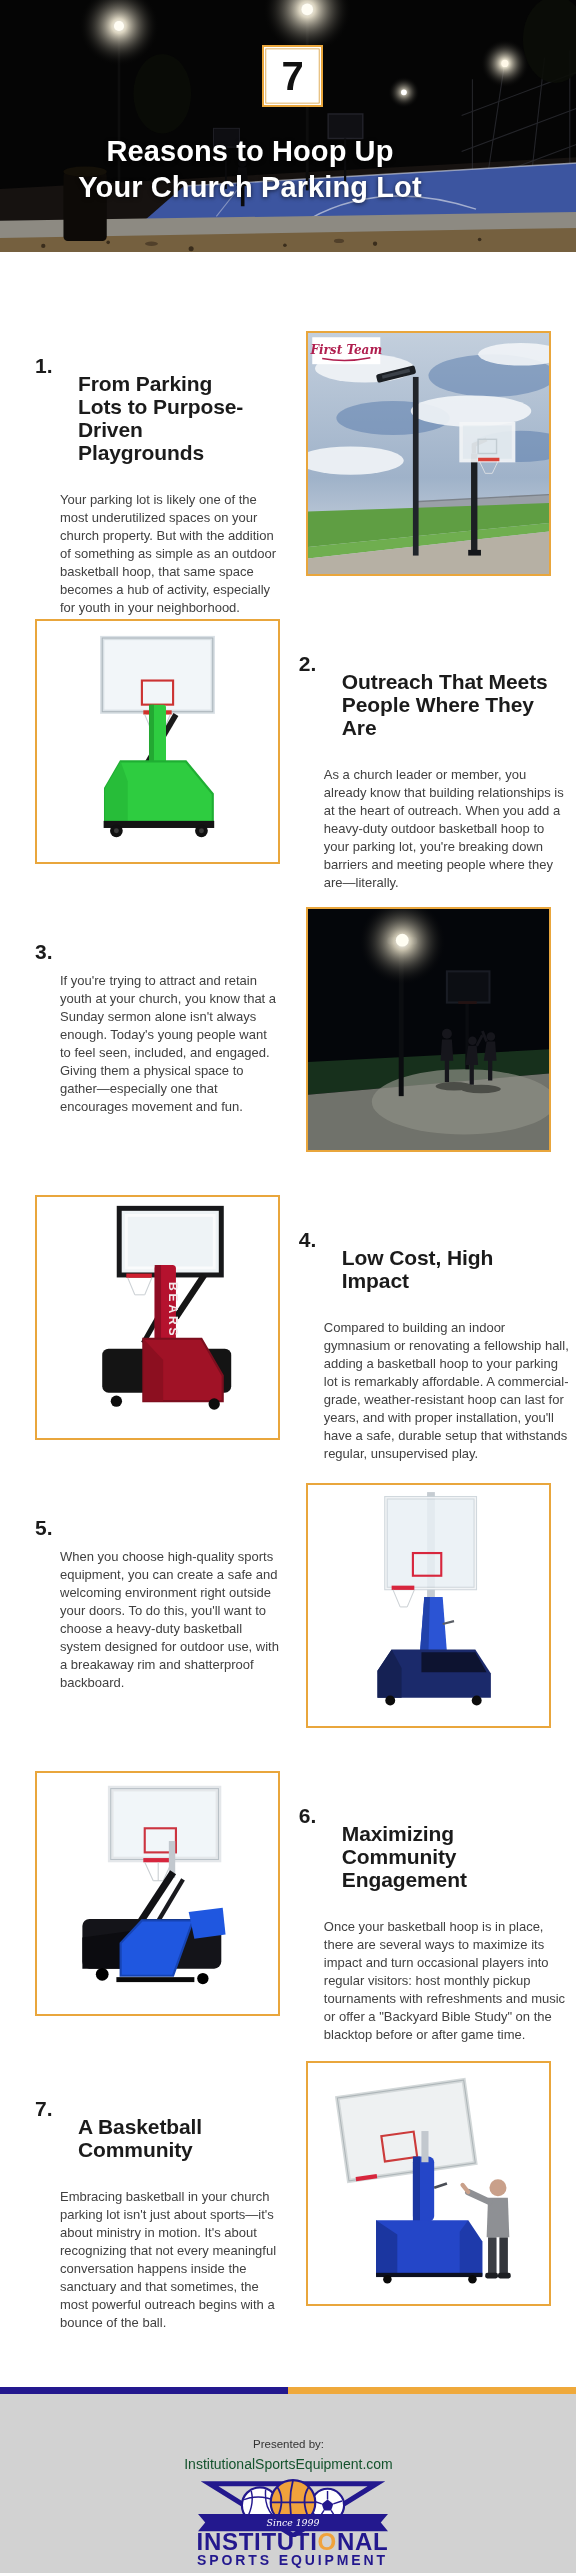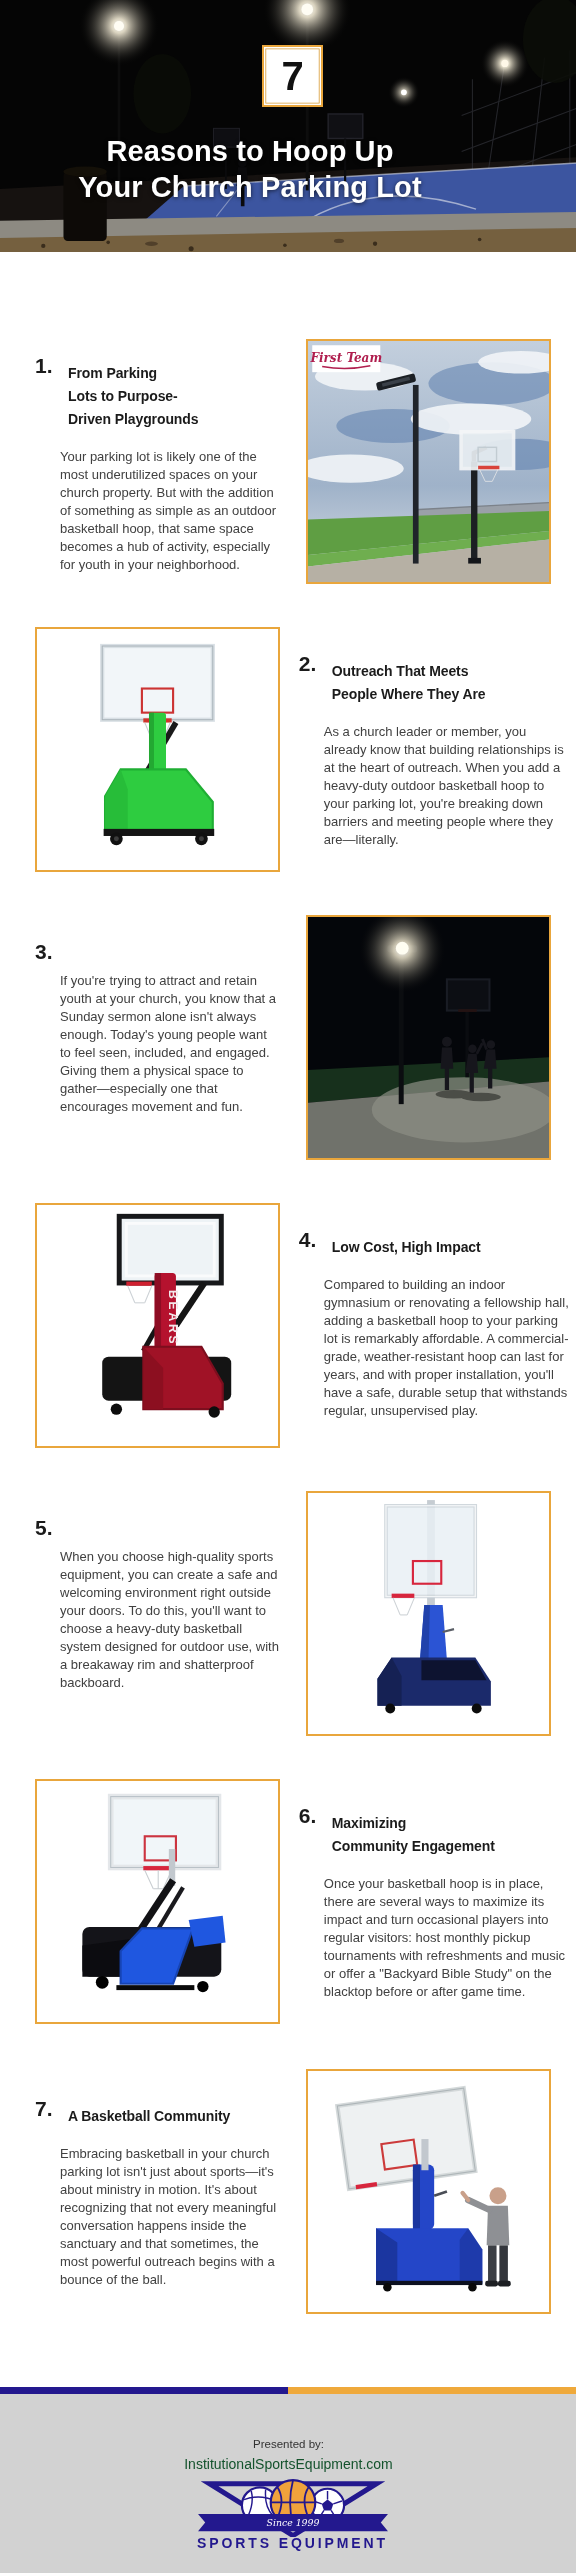--- a/index.html
+++ b/index.html
@@ -20,24 +20,24 @@
   .row{display:flex;height:245px;}
   .row-1{margin-top:79px;}
   .row-2,.row-3,.row-4,.row-5,.row-6{margin-top:43px;}
   .row-7{margin-top:45px;}
   .col-txt{width:288px;box-sizing:border-box;padding:33px 7.2px 0 35px;}
   .img-left .col-txt{padding:33px 7.2px 0 10.8px;}
   .pt-s{padding-top:23px !important;}
   .col-img{width:288px;box-sizing:border-box;}
   .sec-head{display:flex;}
   .num{flex:0 0 25px;font-size:21px;font-weight:700;color:#1b1b1b;line-height:23px;}
-  .sec-heading{margin:8px;font-size:14px;font-weight:700;color:#1b1b1b;line-height:23px;
+  .sec-heading{margin:18px;font-size:21px;font-weight:700;color:#1b1b1b;line-height:23px;
                white-space:pre-line;letter-spacing:-0.1px;}
   .sec-body{margin:8.6px 0 0 25px;font-size:13px;line-height:18px;color:#414141;}
-  .imgbox{margin:8px;width:245px;height:245px;border:2.2px solid #E9A63C;box-sizing:border-box;
+  .imgbox{margin:0;width:245px;height:245px;border:2.2px solid #E9A63C;box-sizing:border-box;
           background:#7dd3fc;overflow:hidden;}
   .img-right .imgbox{margin-left:18px;}
   .img-left .imgbox{margin-left:35px;}
   .imgbox svg{display:block;width:100%;height:100%;}
 
   
   .stripe{display:flex;height:7.2px;margin-top:81px;}
   .stripe-navy{width:288px;background:#23188E;}
   .stripe-orange{flex:1;background:#EFA93B;}
   .fbody{height:179px;background:#D2D2D2;box-sizing:border-box;padding-top:44px;text-align:center;overflow:hidden;}
@@ -500,17 +500,18 @@
         <g>
           <circle cx="150" cy="34" r="31" fill="#F0A23C" stroke="#23188E" stroke-width="3"></circle>
           <path d="M150,3 Q142,34 150,65 M119,34 L181,34 M128,12 Q140,30 128,56 M172,12 Q160,30 172,56" stroke="#23188E" stroke-width="2.5" fill="none"></path>
         </g>
 
         <g>
           <polygon points="18,50 282,50 272,62 282,74 18,74 28,62" fill="#23188E"></polygon>
           <text x="150" y="67" text-anchor="middle" font-size="13" font-style="italic" fill="#ffffff" font-family="'DejaVu Serif',serif">Since 1999</text>
         </g>
       </svg>
+      <div class="brand"><span>INSTITUTI</span><span class="brand-o">O</span><span>NAL</span></div>
       <div class="tagline">SPORTS EQUIPMENT</div>
     </div>
   </div>
 </footer>
 
 
 </body></html>

